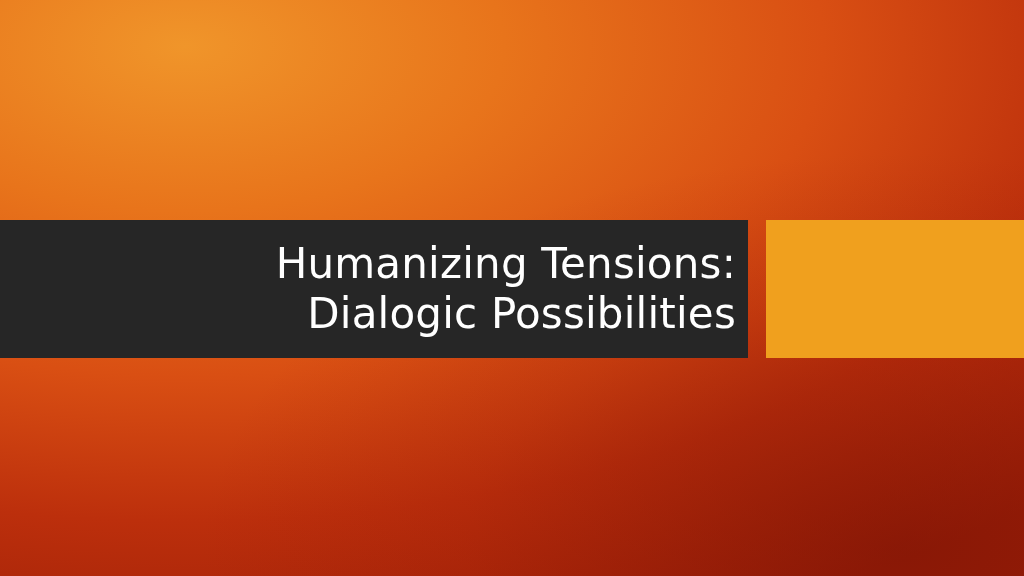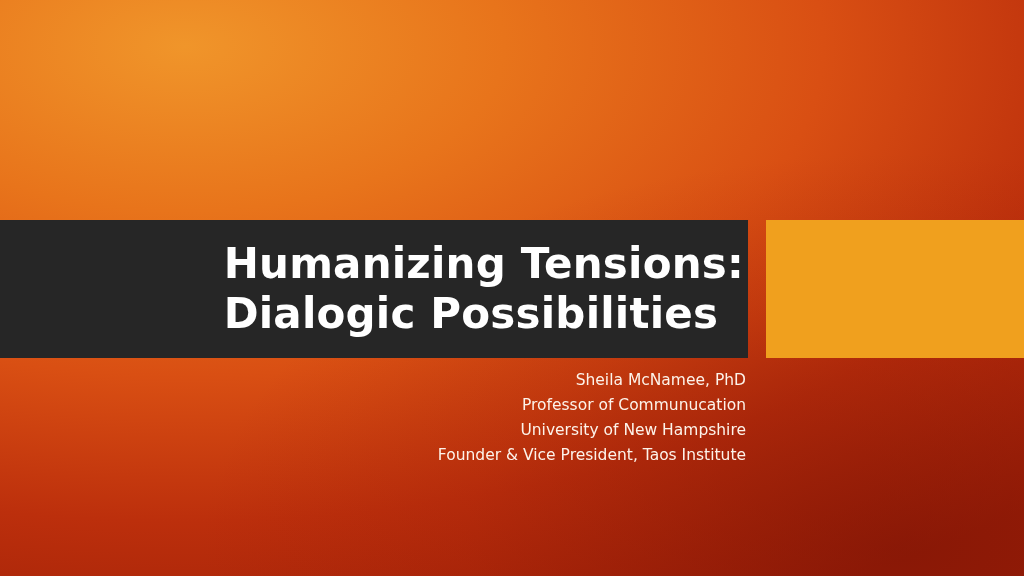--- a/index.html
+++ b/index.html
@@ -43,23 +43,23 @@
     height: 138px;
     background: #262626;
     display: flex;
     align-items: center;
     justify-content: flex-end;
   }
   .title-text {
     color: #ffffff;
     font-size: 42px;
     line-height: 1.18;
-    text-align: left;
-    padding-right: 4px;
-    font-weight: 700;
+    text-align: right;
+    padding-right: 12px;
+    font-weight: 400;
     letter-spacing: 0.2px;
     white-space: pre-line;
   }
   .subtitle-block {
     position: absolute;
     left: 0;
     top: 368px;
     width: 746px;
     text-align: right;
     color: #fdf3ea;
@@ -77,20 +77,14 @@
 
   <div class="vignette"></div>
 
   <div class="accent-bar"></div>
 
   <div class="title-band">
     <div class="title-text">Humanizing Tensions:
 Dialogic Possibilities</div>
   </div>
 
-  <div class="subtitle-block">
-    <span class="subtitle-line">Sheila McNamee, PhD</span>
-    <span class="subtitle-line">Professor of Communucation</span>
-    <span class="subtitle-line">University of New Hampshire</span>
-    <span class="subtitle-line">Founder &amp; Vice President, Taos Institute</span>
-  </div>
 
 </div>
 
 </body></html>

